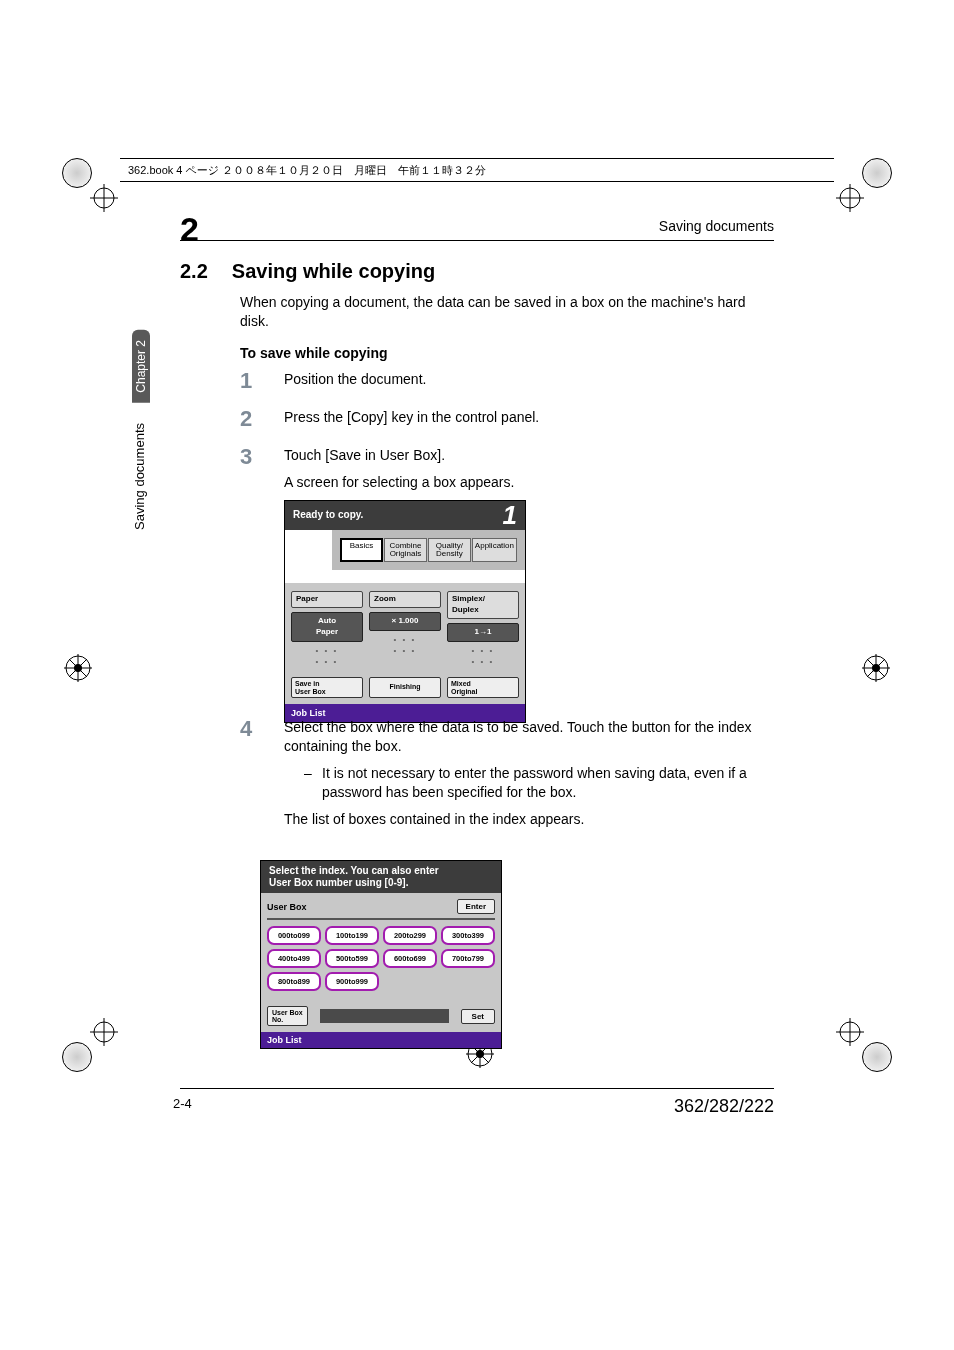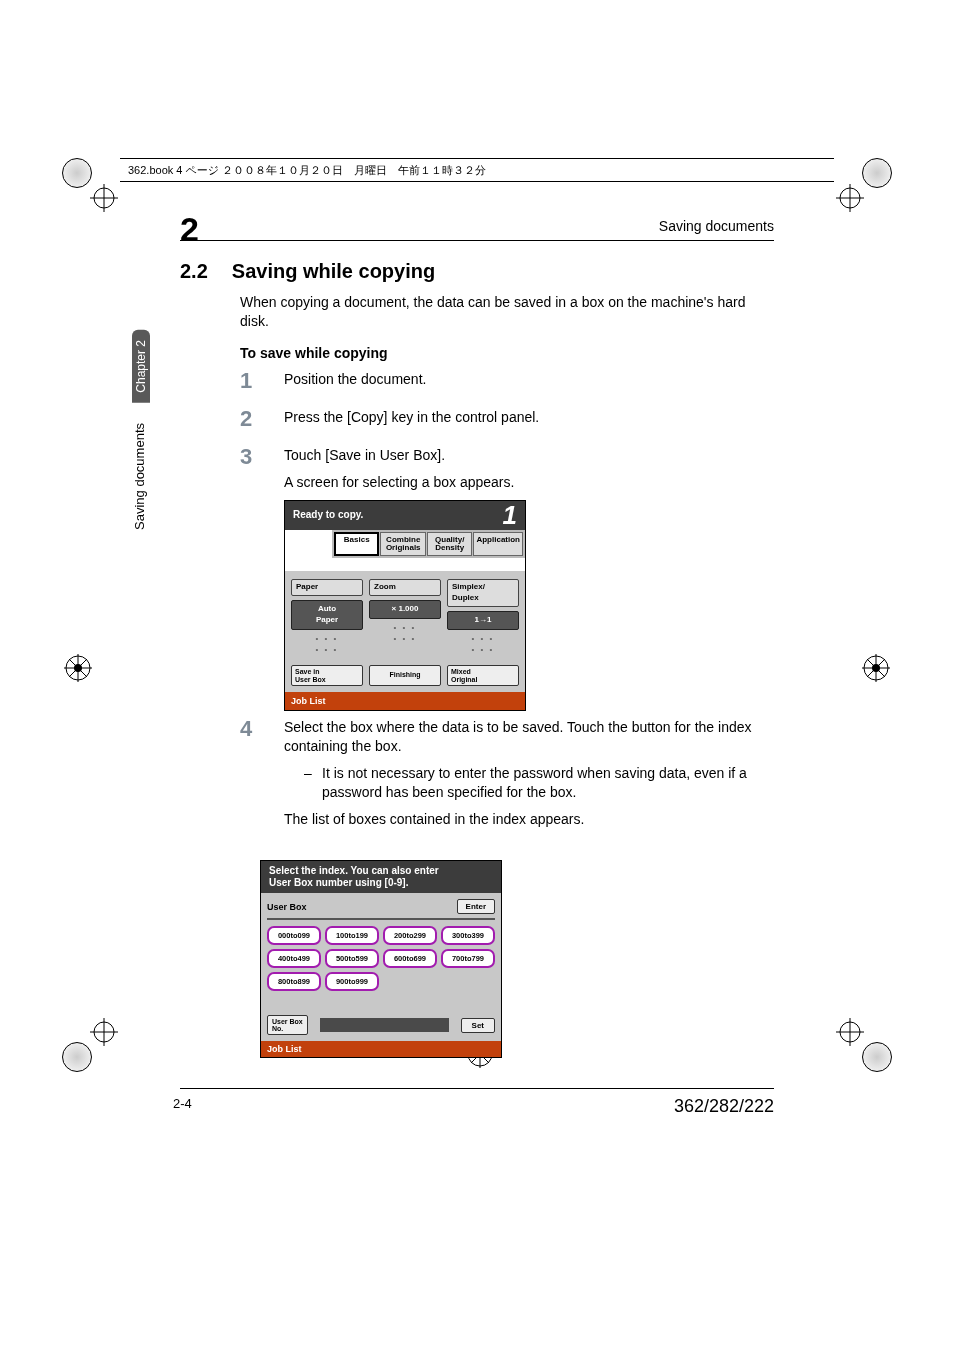--- a/index.html
+++ b/index.html
@@ -42,38 +42,38 @@
   .step-body { flex:1; }
   .step-sub { margin-top:8px; }
   .sidebar { position:absolute; left:132px; top:330px; width:20px; height:240px; }
   .side-tab { background:#595959; color:#fff; font-size:12px; writing-mode: vertical-rl; transform: rotate(180deg); padding:10px 2px; text-align:center; border-radius: 0 0 6px 6px; margin-bottom:4px;}
   .side-text { writing-mode: vertical-rl; transform: rotate(180deg); font-size:13px; margin-top:20px;}
   .panel {
     width: 240px; border:1.5px solid #000; margin-top:8px; font-size:10px;
   }
   .panel-title { background:#3c3c3c; color:#fff; padding:4px 8px; font-weight:bold; display:flex; justify-content:space-between; align-items:center;}
   .panel-big1 { font-size:26px; font-weight:bold; font-style:italic; line-height:0.8;}
-  .panel-tabs { display:flex; gap:1px; background:#bbb; padding:2px; font-size:8px; font-weight:bold;margin-left:47px;}
+  .panel-tabs { display:flex; gap:1px; background:#bbb; padding:8px; font-size:8px; font-weight:normal;margin-left:47px;}
   .panel-tab { flex:1; background:#ddd; text-align:center; padding:3px 2px; border:1px solid #666; line-height:1.05;}
   .panel-tab.active { background:#fff; border:1.5px solid #000; box-shadow: inset 0 0 0 1px #000;}
   .panel-body { background:#c8c8c8; padding:8px 6px 6px;margin-top:13px; }
   .panel-row3 { display:flex; gap:6px; }
   .panel-col { flex:1; }
   .panel-btn-label { background:#ddd; border:1px solid #444; border-radius:2px; padding:2px 4px; font-weight:bold; font-size:8px; margin-bottom:4px; text-align:left;}
   .panel-btn-dark { background:#555; color:#fff; border:1px solid #222; border-radius:2px; padding:3px 4px; font-weight:bold; font-size:8px; text-align:center; margin-bottom:4px;}
   .panel-dots { text-align:center; color:#666; font-size:8px; letter-spacing:2px;}
   .panel-bottom-row { display:flex; gap:6px; margin-top:10px;}
   .panel-bottom-btn { flex:1; background:#eee; border:1px solid #333; border-radius:2px; padding:2px 3px; font-size:7px; font-weight:bold; text-align:left; line-height:1.05;}
-  .panel-footer { background:#c2410c; color:#fff; font-weight:bold; font-size:9px; padding:3px 6px;}
+  .panel-footer { background:#4c1d95; color:#fff; font-weight:bold; font-size:9px; padding:3px 6px;}
   .panel2-body { background:#c8c8c8; padding:6px;}
   .panel2-toprow { display:flex; justify-content:space-between; align-items:center; font-weight:bold; font-size:9px; margin-bottom:4px;}
   .panel2-enter { background:#eee; border:1px solid #333; border-radius:2px; padding:2px 8px; font-size:8px; font-weight:bold;}
   .panel2-grid { display:grid; grid-template-columns:repeat(4,1fr); gap:4px; margin-top:6px;}
   .panel2-cell { background:#fff; border:2px solid #a21caf; border-radius:7px; font-size:7.5px; font-weight:bold; text-align:center; padding:3px 0;}
-  .panel2-bottom { display:flex; align-items:center; gap:12px; margin-top:24px;}
+  .panel2-bottom { display:flex; align-items:center; gap:12px; margin-top:15px;}
   .panel2-ubno { border:1px solid #333; border-radius:2px; padding:2px 4px; font-size:7px; font-weight:bold; line-height:1; background:#eee;}
   .panel2-field { flex:1; height:14px; background:#4a4a4a;}
   .panel2-set { background:#eee; border:1px solid #333; border-radius:2px; padding:2px 10px; font-size:8px; font-weight:bold;}
   .step4 { position:absolute; left:240px; right:180px; top:718px; }
   .bullets { margin:8px 0 0 20px; padding:0; }
   .bullets li { list-style:none; position:relative; padding-left:18px; margin-bottom:4px; }
   .bullets li::before { content:"–"; position:absolute; left:0; }
   .post-bullets { margin-top:8px; }
   .panel2-wrap { position:absolute; left:260px; top:852px; }
   .footer-line { position:absolute; left:180px; right:180px; top:1088px; border-top:1px solid #000;}

